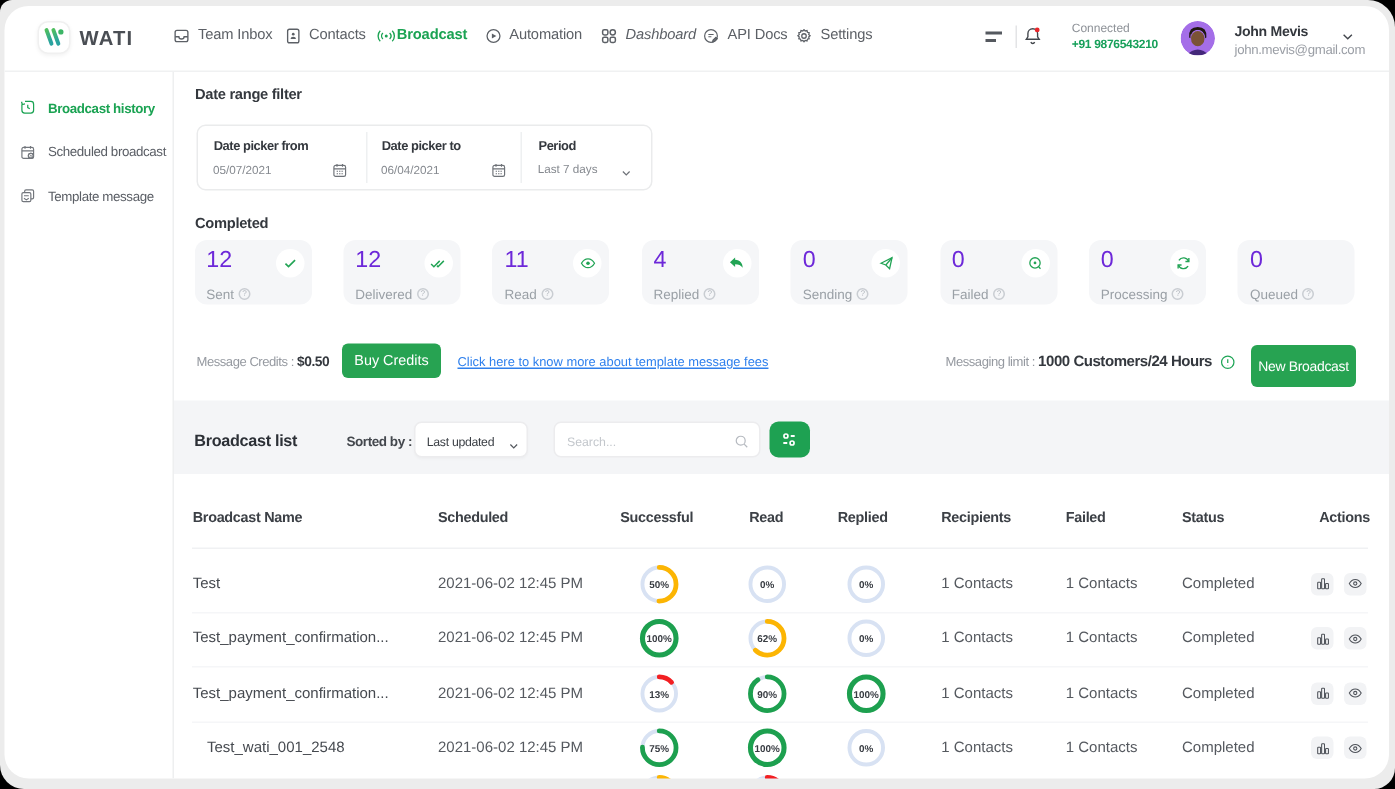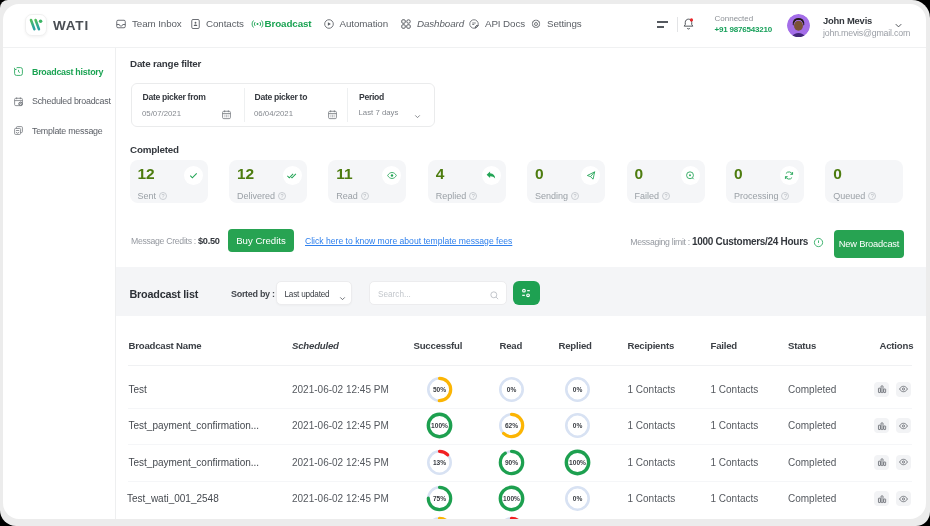--- a/index.html
+++ b/index.html
@@ -6,21 +6,21 @@
   html,body { width:930px; height:526px; overflow:hidden; }
   body { background:#000; font-family:"Liberation Sans", sans-serif; }
   .frame { position:absolute; left:0; top:0; width:930px; height:526px; background:#ececec; border-radius:8px 18px 14px 16px; overflow:hidden;padding-left:28px; }
   .card { position:absolute; left:3px; top:4px; right:4px; bottom:7px; background:#fff; border-radius:16px; overflow:hidden; }
   .abs { position:absolute; left:-3px; top:-4px; width:930px; height:526px; }
   .abs > div, .abs > span { position:absolute; }
   .nav-item { display:flex; align-items:flex-start; gap:5px; color:#5c6066; font-size:9.8px; letter-spacing:-0.1px; }
   .nav-item svg { display:block; }
   .sb-item { display:flex; align-items:center; gap:8px; color:#5a5e65; font-size:8.9px; letter-spacing:-0.25px; }
   .ov-card { background:#f5f6f8; border-radius:8px; width:78px; height:43px; }
-  .ov-num { position:absolute; left:8px; top:4.5px; font-size:15.5px; font-weight:bold; color:#4d7c0f; }
+  .ov-num { position:absolute; left:8px; top:4.5px; font-size:15.5px; font-weight:normal; color:#6d28d9; }
   .ov-ic { position:absolute; right:5px; top:5.5px; width:19px; height:19px; background:#fff; border-radius:50%; display:flex; align-items:center; justify-content:center; }
   .ov-lb { position:absolute; left:8px; top:30.5px; font-size:9px; color:#9aa0a6; display:flex; align-items:center; gap:3px; white-space:nowrap; }
   .qm { width:8px; height:8px; border:1px solid #c9cdd2; border-radius:50%; font-size:5.5px; color:#b5bac0; display:inline-flex; align-items:center; justify-content:center; }
   .btn { background:#27a352; color:#fff; border-radius:4px; display:flex; align-items:center; justify-content:center; font-size:10px; }
   .hdr { font-size:9.6px; font-weight:bold; color:#3c4046; letter-spacing:-0.2px; }
   .cell { font-size:10px; color:#55595f; white-space:nowrap; }
   .act { width:15px; height:15px; background:#f2f3f5; border-radius:4px; display:flex; align-items:center; justify-content:center; }
 </style>
 </head>
 <body>
@@ -297,21 +297,21 @@
   <div class="btn" style="left:512.5px; top:280.5px; width:27px; height:24.5px; border-radius:6px; background:#1ea152;">
     <svg width="14" height="14" viewBox="0 0 24 24" fill="none" stroke="#fff" stroke-width="1.9">
       <circle cx="8.5" cy="8" r="2.3"></circle>
       <path d="M14 8 h4.5" stroke-width="2.1"></path>
       <circle cx="15.5" cy="16" r="2.3"></circle>
       <path d="M5.5 16 h4.5" stroke-width="2.1"></path>
     </svg>
   </div>
 
   <div class="hdr" style="position:absolute; left:128.5px; top:339.5px;">Broadcast Name</div>
-  <div class="hdr" style="position:absolute; left:292px; top:339.5px;font-style:italic;">Scheduled</div>
+  <div class="hdr" style="position:absolute; left:292px; top:339.5px;">Scheduled</div>
   <div class="hdr" style="position:absolute; left:413.5px; top:339.5px;">Successful</div>
   <div class="hdr" style="position:absolute; left:499.5px; top:339.5px;">Read</div>
   <div class="hdr" style="position:absolute; left:558.5px; top:339.5px;">Replied</div>
   <div class="hdr" style="position:absolute; left:627.5px; top:339.5px;">Recipients</div>
   <div class="hdr" style="position:absolute; left:710.5px; top:339.5px;">Failed</div>
   <div class="hdr" style="position:absolute; left:788px; top:339.5px;">Status</div>
   <div class="hdr" style="position:absolute; left:879.5px; top:339.5px;">Actions</div>
   <div style="position:absolute; left:128px; top:364.5px; width:784px; height:1px; background:#f0f1f3;"></div>
   <div class="cell" style="position:absolute; left:128.5px; top:383.5px; color:#45494f;">Test</div>
   <div class="cell" style="position:absolute; left:292px; top:383.5px;">2021-06-02 12:45 PM</div>
@@ -402,21 +402,21 @@
             <rect x="9.8" y="4.5" width="4.6" height="16" rx="1"></rect>
             <rect x="16.1" y="12" width="4.6" height="8.5" rx="1"></rect>
           </svg>
         </div>
   <div class="act" style="position:absolute; left:896px; top:454.5px;">
           <svg width="11" height="10" viewBox="0 0 24 24" fill="none" stroke="#50545b" stroke-width="1.7">
             <path d="M2.5 12 c2.5-4.5 6-6.5 9.5-6.5 s7 2 9.5 6.5 c-2.5 4.5-6 6.5-9.5 6.5 s-7-2-9.5-6.5z"></path>
             <circle cx="12" cy="12" r="2.6"></circle>
           </svg>
         </div>
-  <div class="cell" style="position:absolute; left:127px; top:493.0px; color:#45494f;">Test_wati_001_2548</div>
+  <div class="cell" style="position:absolute; left:138px; top:493.0px; color:#45494f;">Test_wati_001_2548</div>
   <div class="cell" style="position:absolute; left:292px; top:493.0px;">2021-06-02 12:45 PM</div>
   <div style="position:absolute; left:425.5px; top:485.0px; width:27px; height:27px;"><svg width="27" height="27" viewBox="0 0 27 27">
             <circle cx="13.5" cy="13.5" r="11.2" fill="none" stroke="#d8e2f3" stroke-width="2.6"></circle>
             <circle cx="13.5" cy="13.5" r="11.2" fill="none" stroke="#1da04f" stroke-width="3.2" stroke-dasharray="52.78 17.59" stroke-linecap="round" transform="rotate(-90 13.5 13.5)"></circle>
             <text x="13.5" y="16" text-anchor="middle" font-size="6.6" font-weight="bold" fill="#383c42" font-family="Liberation Sans">75%</text>
           </svg></div>
   <div style="position:absolute; left:497.5px; top:485.0px; width:27px; height:27px;"><svg width="27" height="27" viewBox="0 0 27 27">
             <circle cx="13.5" cy="13.5" r="11.2" fill="none" stroke="#d8e2f3" stroke-width="2.6"></circle>
             <circle cx="13.5" cy="13.5" r="11.2" fill="none" stroke="#1da04f" stroke-width="3.4"></circle>
             <text x="13.5" y="16" text-anchor="middle" font-size="6.6" font-weight="bold" fill="#383c42" font-family="Liberation Sans">100%</text>

